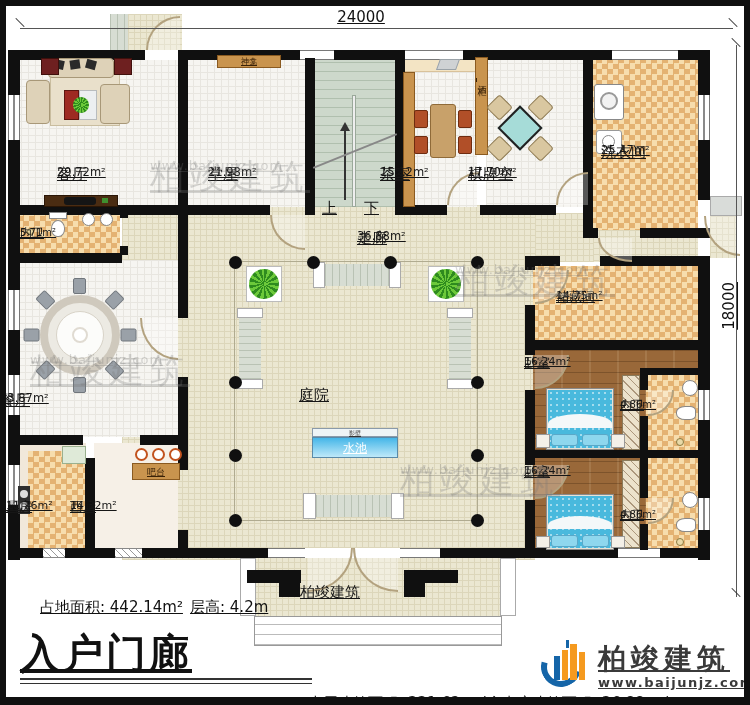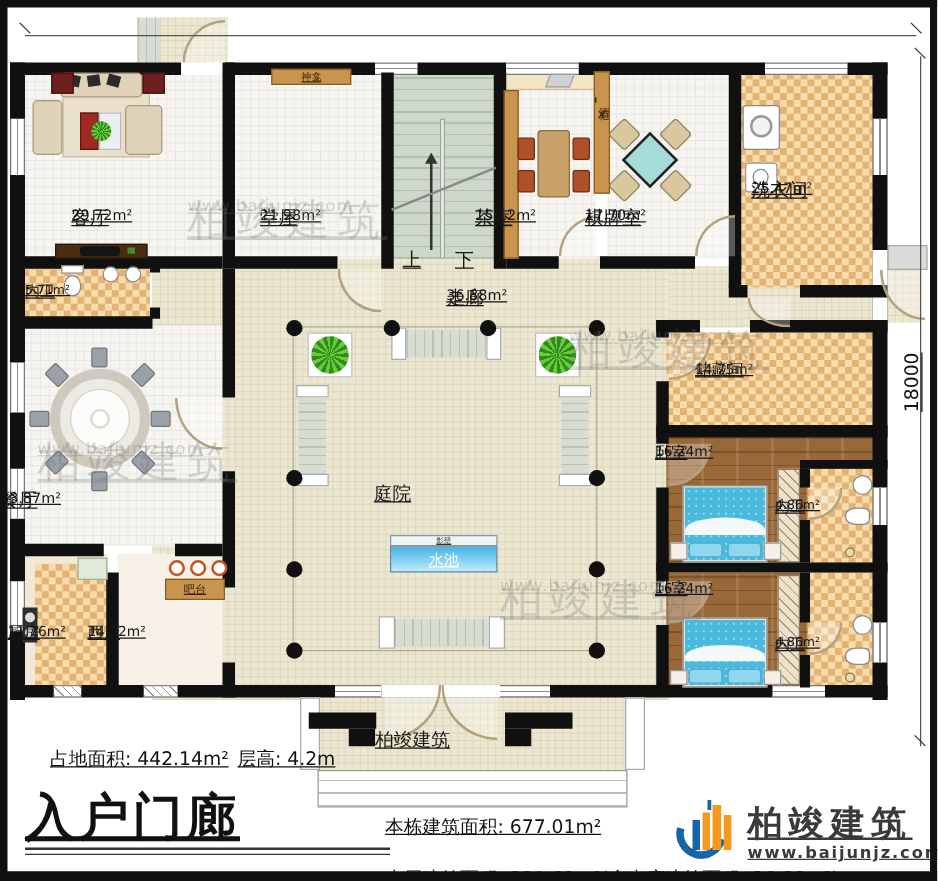--- a/index.html
+++ b/index.html
@@ -375,31 +375,31 @@
     <u class="u">www.baijunjz.com</u>
     </u>
   <u class="wm" style="left:400px;top:462px;width:260px">
     <u class="t">柏竣建筑</u>
     <u class="u">www.baijunjz.com</u>
     </u>
 
   <i style="left:20px;top:28px;width:713px;height:1px;background:#555"></i>
   <i style="left:14px;top:22px;width:12px;height:1px;background:#333;transform:rotate(45deg)"></i>
   <i style="left:727px;top:22px;width:12px;height:1px;background:#333;transform:rotate(45deg)"></i>
+  <u class="dimtxt" style="left:301px;top:8px;width:120px">24000</u>
   <i style="left:736px;top:45px;width:1px;height:552px;background:#555"></i>
   <i style="left:730px;top:42px;width:12px;height:1px;background:#333;transform:rotate(45deg)"></i>
   <i style="left:730px;top:592px;width:12px;height:1px;background:#333;transform:rotate(45deg)"></i>
   <u class="dimtxt" style="left:720px;top:282px;writing-mode:vertical-rl;transform:rotate(180deg)">18000</u>
 
   <u class="dimtxt" style="left:40px;top:598px;text-align:left">占地面积: 442.14m²</u>
   <u class="dimtxt" style="left:190px;top:598px;text-align:center">层高: 4.2m</u>
   <u style="position:absolute;left:20px;top:626px;font-size:40px;font-weight:700;letter-spacing:3px;color:#111">入户门廊</u>
   <i style="left:20px;top:678px;width:292px;height:2px;background:#333"></i>
   <i style="left:20px;top:683px;width:292px;height:1px;background:#333"></i>
-  <u class="dimtxt" style="left:308px;top:652px;text-align:left">本栋建筑面积: 677.01m²</u>
   <u class="dimtxt" style="left:308px;top:694px;text-align:left">本层建筑面积: 331.62m²(含走廊建筑面积: 36.88m²)</u>
 
   <i class="logo-icon" style="left:540px;top:638px;width:54px;height:54px">
     <i class="sw" style="left:1px;top:9px"></i>
     <i class="b1" style="left:22px;top:12px;width:6px;height:30px"></i>
     <i class="b2" style="left:30px;top:6px;width:7px;height:36px"></i>
     <i class="b3" style="left:39px;top:14px;width:6px;height:28px"></i>
     <i class="b4" style="left:14px;top:18px;width:6px;height:24px"></i>
     <i class="b5" style="left:26px;top:2px;width:3px;height:8px"></i>
   </i>

